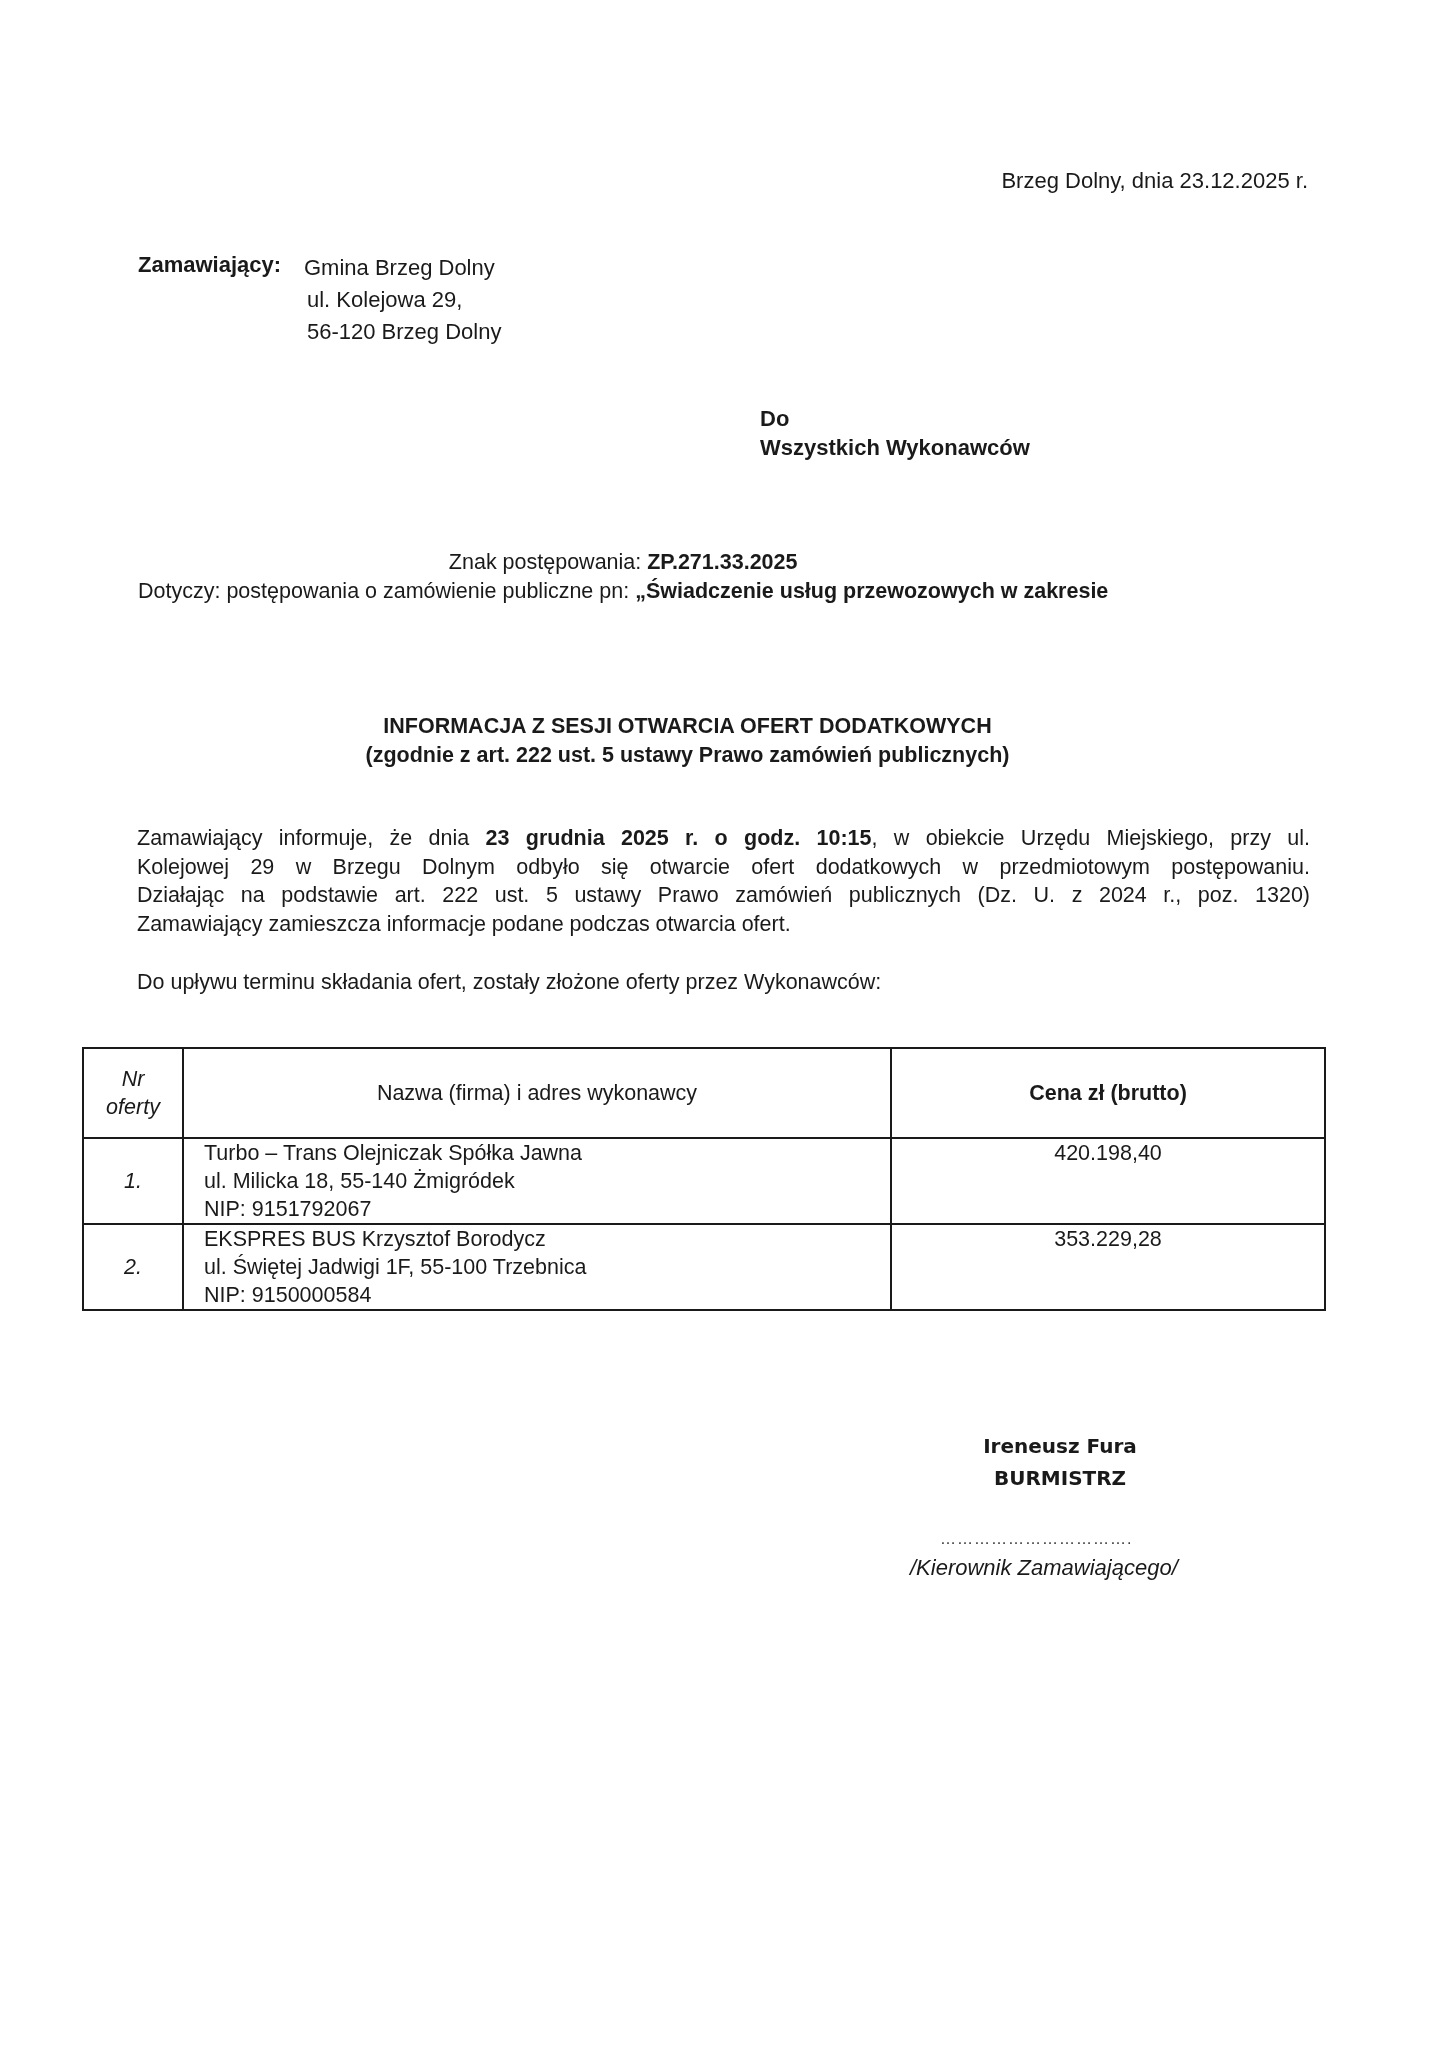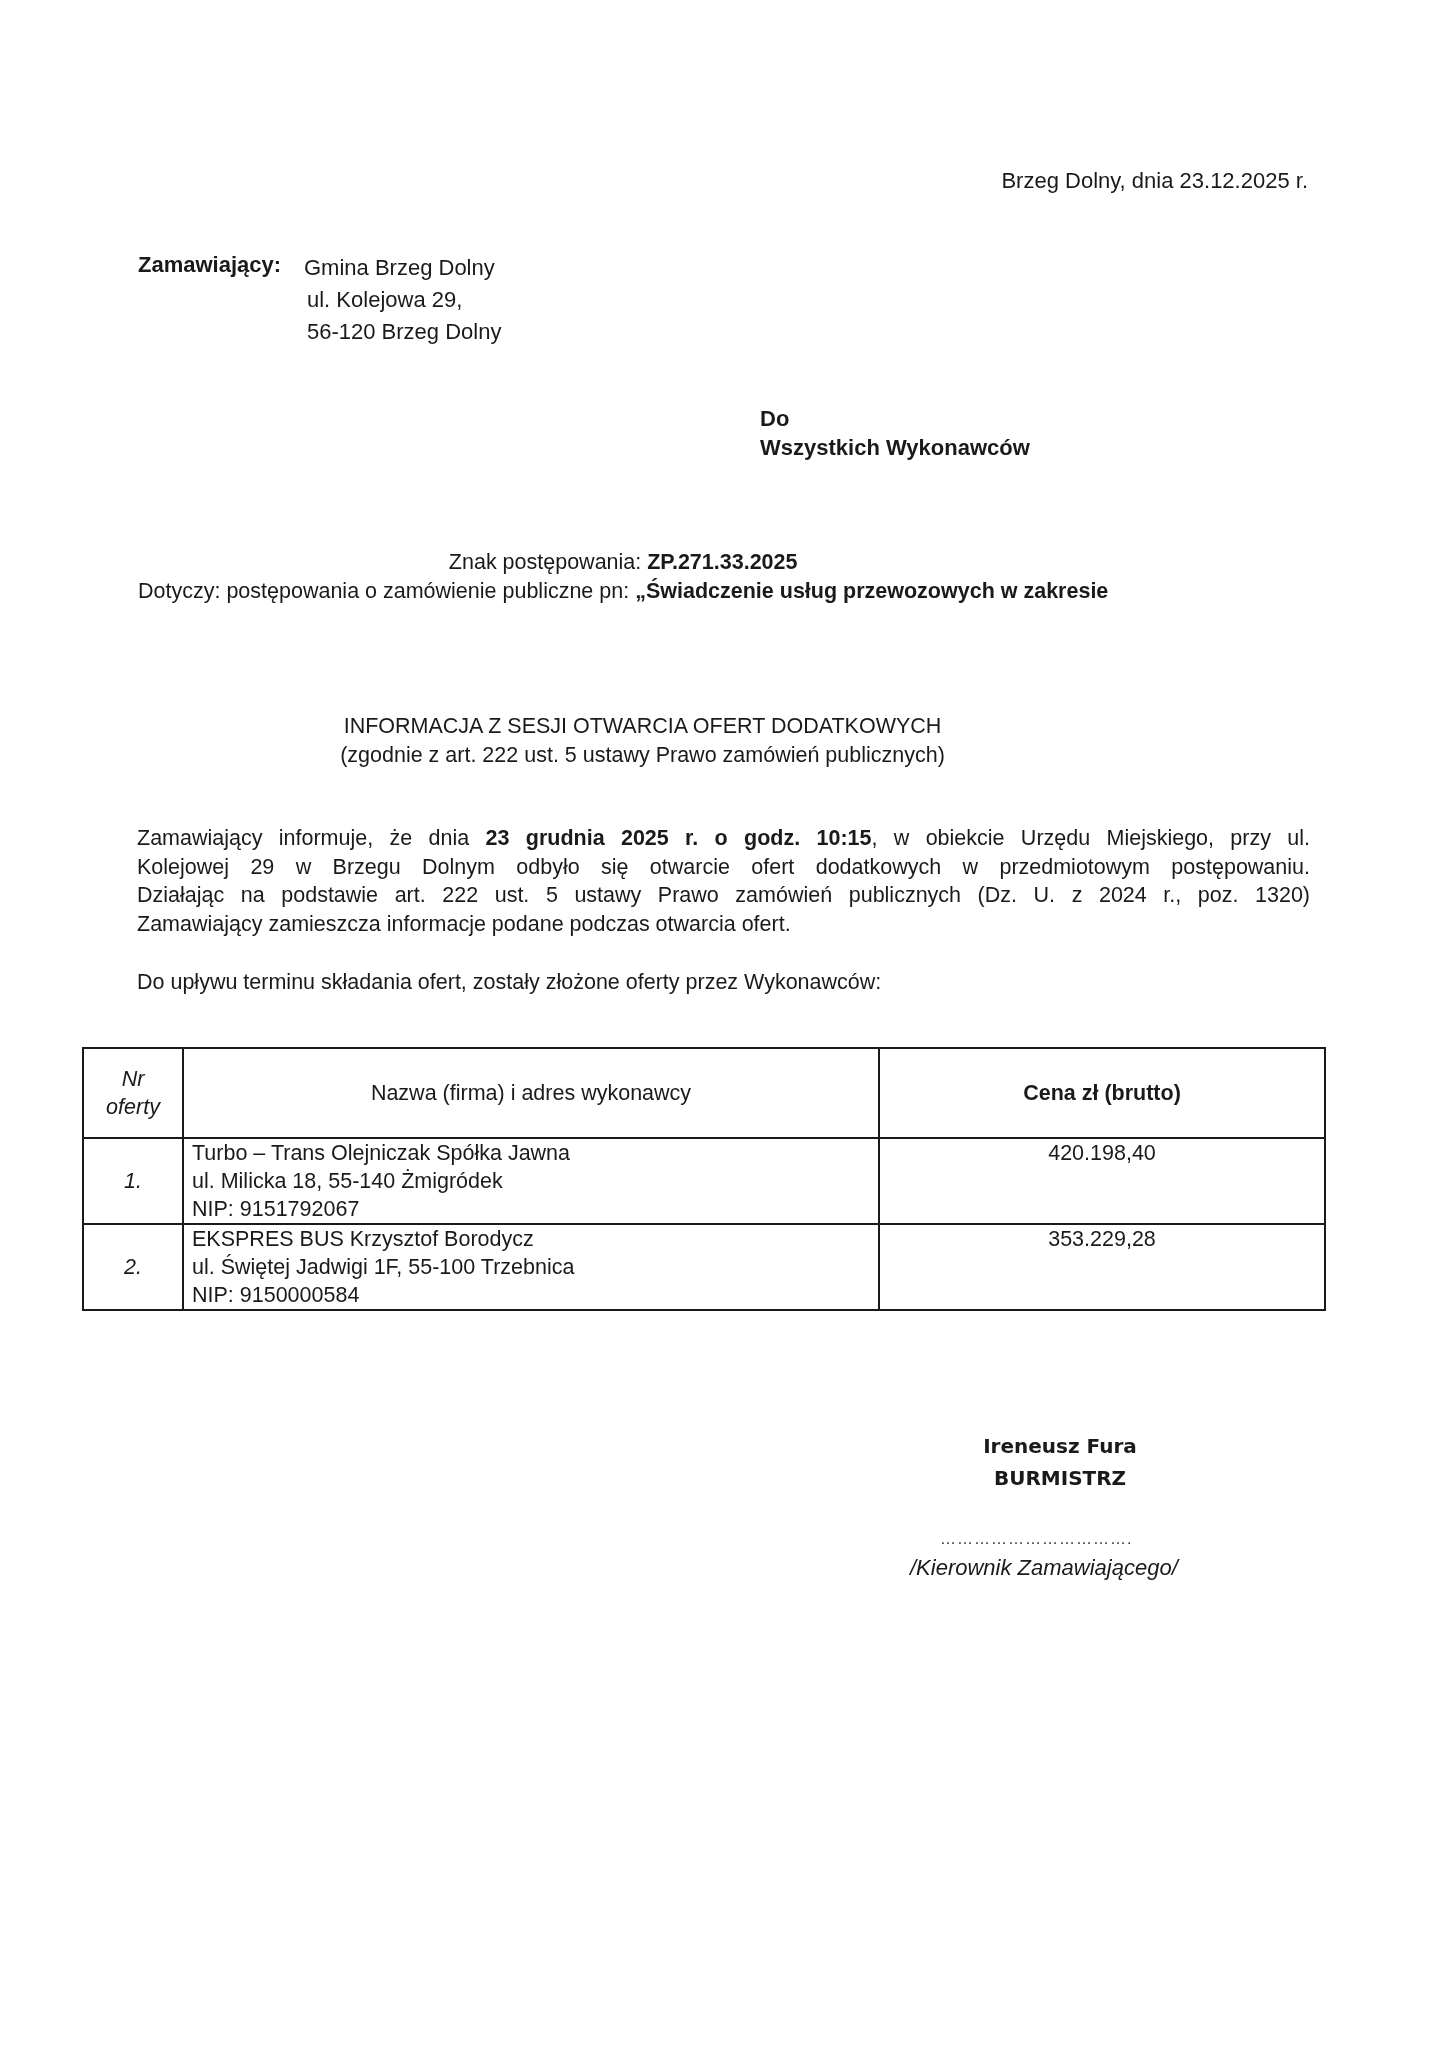--- a/index.html
+++ b/index.html
@@ -6,34 +6,34 @@
     body { width:1448px; height:2048px; position:relative; overflow:hidden;
       font-family:"Liberation Sans", sans-serif; color:#1a1a1a; font-size:22px; }
     .abs { position:absolute; white-space:nowrap; }
     .b { font-weight:bold; }
     #date { right:140px; top:168px; font-size:22px; }
     #zam-label { left:138px; top:252px; }
     #zam-lines { left:307px; top:252px; line-height:32px; }
     #do { left:760px; top:404px; line-height:29px; font-weight:bold; }
     #znak { left:138px; top:548px; line-height:29px; font-size:21.5px;text-align:center; }
     .narrow { font-family:"Liberation Sans Narrow","Liberation Sans",sans-serif; }
-    #title { left:0; width:1285px; top:712px; text-align:center; font-weight:normal; line-height:29px; font-size:21.5px; }
+    #title { left:0; width:1285px; top:712px; text-align:center; font-weight:bold; line-height:29px; font-size:21.5px;padding-left:45px; }
     #para { left:137px; width:1173px; top:824px; line-height:28.5px; text-align:justify; white-space:normal; font-size:21.5px; }
     #para .line { display:block; text-align:justify; text-align-last:justify; height:28.5px; }
     #para .line.last { text-align-last:left; }
     #para2 { left:137px; top:970px; font-size:21.5px; }
     table#offers { position:absolute; left:82px; top:1047px; border-collapse:collapse; width:1244px; font-size:21.5px; }
     #offers td, #offers th { border:2.5px solid #1a1a1a; padding:0; vertical-align:top; }
     #offers th { height:88px; vertical-align:middle; font-weight:normal; }
     #offers th.price-h { font-weight:bold;border-radius:32px; }
     #offers .c1 { width:98px; text-align:center;font-style:italic; }
     #offers .c2 { width:686px; }
     #offers .c3 { text-align:center; }
     #offers td.c1 { vertical-align:middle; }
-    #offers td.c2 { padding-left:8px; line-height:28px;margin-top:16px; }
+    #offers td.c2 { padding-left:20px; line-height:28px;margin-top:16px; }
     #offers td.c3 { padding-top:0; line-height:28px;border-radius:25px; }
     #offers th.c1 { line-height:28px; }
     #offers tr.row1 td { height:82px; }
     #offers tr.row2 td { height:82px; }
     #sig { left:960px; top:1430px; width:200px; text-align:center; font-family:"DejaVu Sans", sans-serif; font-weight:bold; font-size:20px; line-height:32px; }
     #dots { left:940px; top:1530px; font-size:16px; letter-spacing:1px; color:#333; }
     #role { left:910px; top:1555px; font-style:italic; font-size:22px; }
   </style>
 </head>
 <body>

